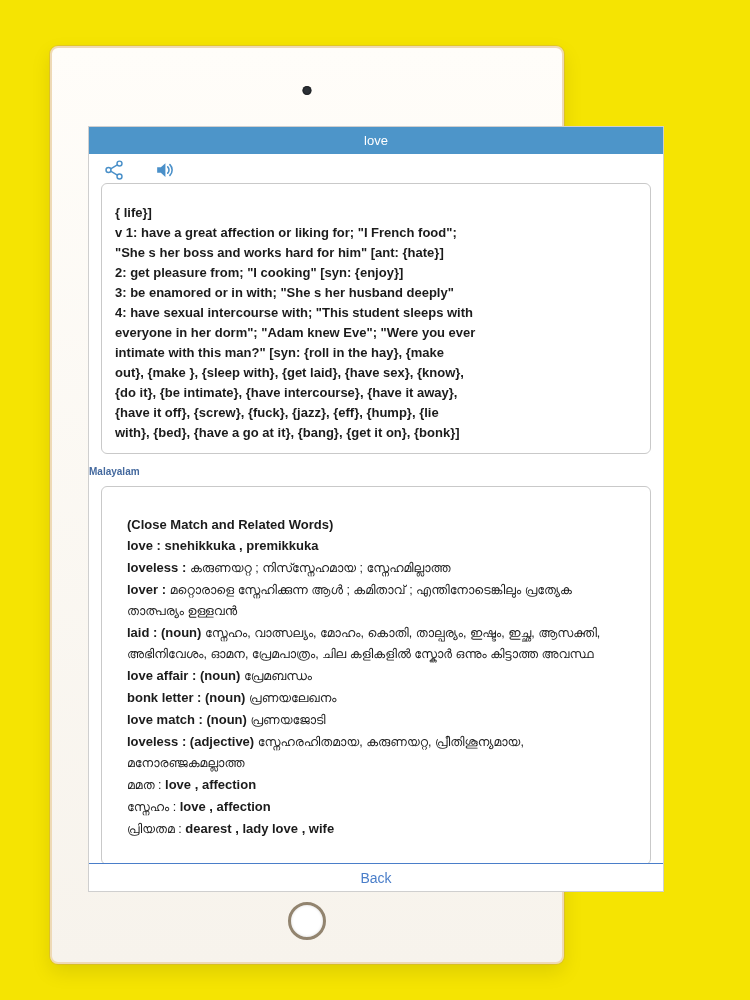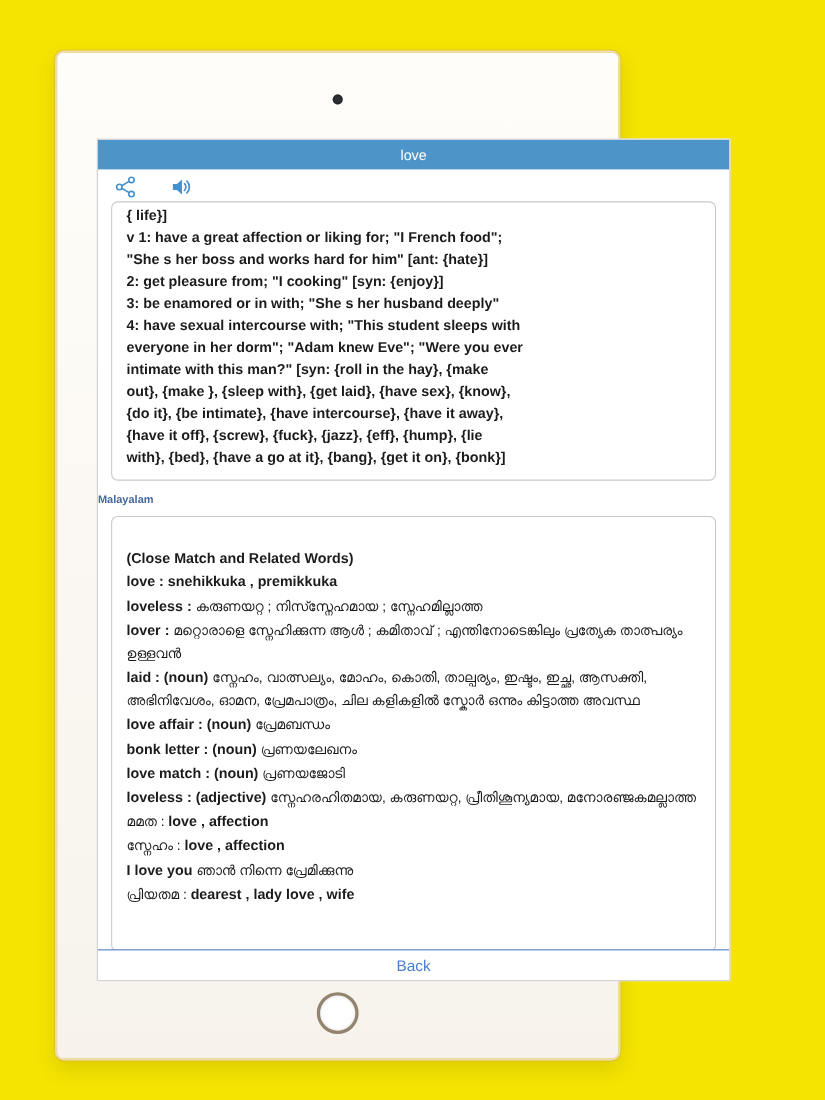--- a/index.html
+++ b/index.html
@@ -34,31 +34,31 @@
     font-size:13px;
   }
   .toolbar {
     flex:0 0 29px; display:flex; align-items:center; gap:28px; padding:2px 14px 0;
   }
   .icon-btn { display:flex; align-items:center; cursor:pointer; }
   .panel {
     margin:0 12px; border:1px solid var(--pborder, #C9C9C9);
     border-radius:6px; background:#fff;
   }
-  .def-panel { flex:0 0 auto; padding:2px 13px 10px; }
+  .def-panel { flex:0 0 auto; padding:19px 13px 10px; }
   .def-line {
     font-weight:bold; font-size:13px; line-height:20px; color:var(--text,#1B1B1B);
     white-space:pre-wrap;
   }
   .section-title {
     flex:0 0 auto; text-align:left; font-weight:bold; font-size:10px;
     color: var(--sect, #44699E); margin:12px 0 9px;
   }
   .mal-panel {
-    flex:1 1 auto; overflow:hidden; padding:27px 13px 0; margin-bottom:-2px;
+    flex:1 1 auto; overflow:hidden; padding:27px 25px 0; margin-bottom:-2px;
   }
   .mal-heading {
     font-weight:bold; font-size:13px; line-height:21px; color:var(--text,#1B1B1B);
   }
   .mal-line { font-size:12.5px; line-height:21px; color:var(--text,#1B1B1B); }
   .mal-line .bold { font-weight:bold; font-size:13px; }
   .backbar {
     flex:0 0 28px; background:#fff; border-top:1px solid var(--back,#4A7EC9);
     display:flex; align-items:center; justify-content:center;
     position:relative; z-index:2;
@@ -128,21 +128,20 @@
           <div class="mal-line"><span class="bold">love : snehikkuka , premikkuka</span></div>
           <div class="mal-line"><span class="bold">loveless : </span><span>കരുണയറ്റ ; നിസ്സ്നേഹമായ ; സ്നേഹമില്ലാത്ത</span></div>
           <div class="mal-line"><span class="bold">lover : </span><span>മറ്റൊരാളെ സ്നേഹിക്കുന്ന ആൾ ; കമിതാവ് ; എന്തിനോടെങ്കിലും പ്രത്യേക താത്പര്യം ഉള്ളവൻ</span></div>
           <div class="mal-line"><span class="bold">laid : (noun) </span><span>സ്നേഹം, വാത്സല്യം, മോഹം, കൊതി, താല്പര്യം, ഇഷ്ടം, ഇച്ഛ, ആസക്തി, അഭിനിവേശം, ഓമന, പ്രേമപാത്രം, ചില കളികളിൽ സ്കോർ ഒന്നും കിട്ടാത്ത അവസ്ഥ</span></div>
           <div class="mal-line"><span class="bold">love affair : (noun) </span><span>പ്രേമബന്ധം</span></div>
           <div class="mal-line"><span class="bold">bonk letter : (noun) </span><span>പ്രണയലേഖനം</span></div>
           <div class="mal-line"><span class="bold">love match : (noun) </span><span>പ്രണയജോടി</span></div>
           <div class="mal-line"><span class="bold">loveless : (adjective) </span><span>സ്നേഹരഹിതമായ, കരുണയറ്റ, പ്രീതിശൂന്യമായ, മനോരഞ്ജകമല്ലാത്ത</span></div>
           <div class="mal-line"><span>മമത : </span><span class="bold">love , affection</span></div>
           <div class="mal-line"><span>സ്നേഹം : </span><span class="bold">love , affection</span></div>
-          <div class="mal-line"><span class="bold">I love you </span><span>ഞാൻ നിന്നെ പ്രേമിക്കുന്നു</span></div>
           <div class="mal-line"><span>പ്രിയതമ : </span><span class="bold">dearest , lady love , wife</span></div>
         </div>
     </div>
 
     <div class="backbar">
       <span class="back-label">Back</span>
     </div>
 
   </div>
 

